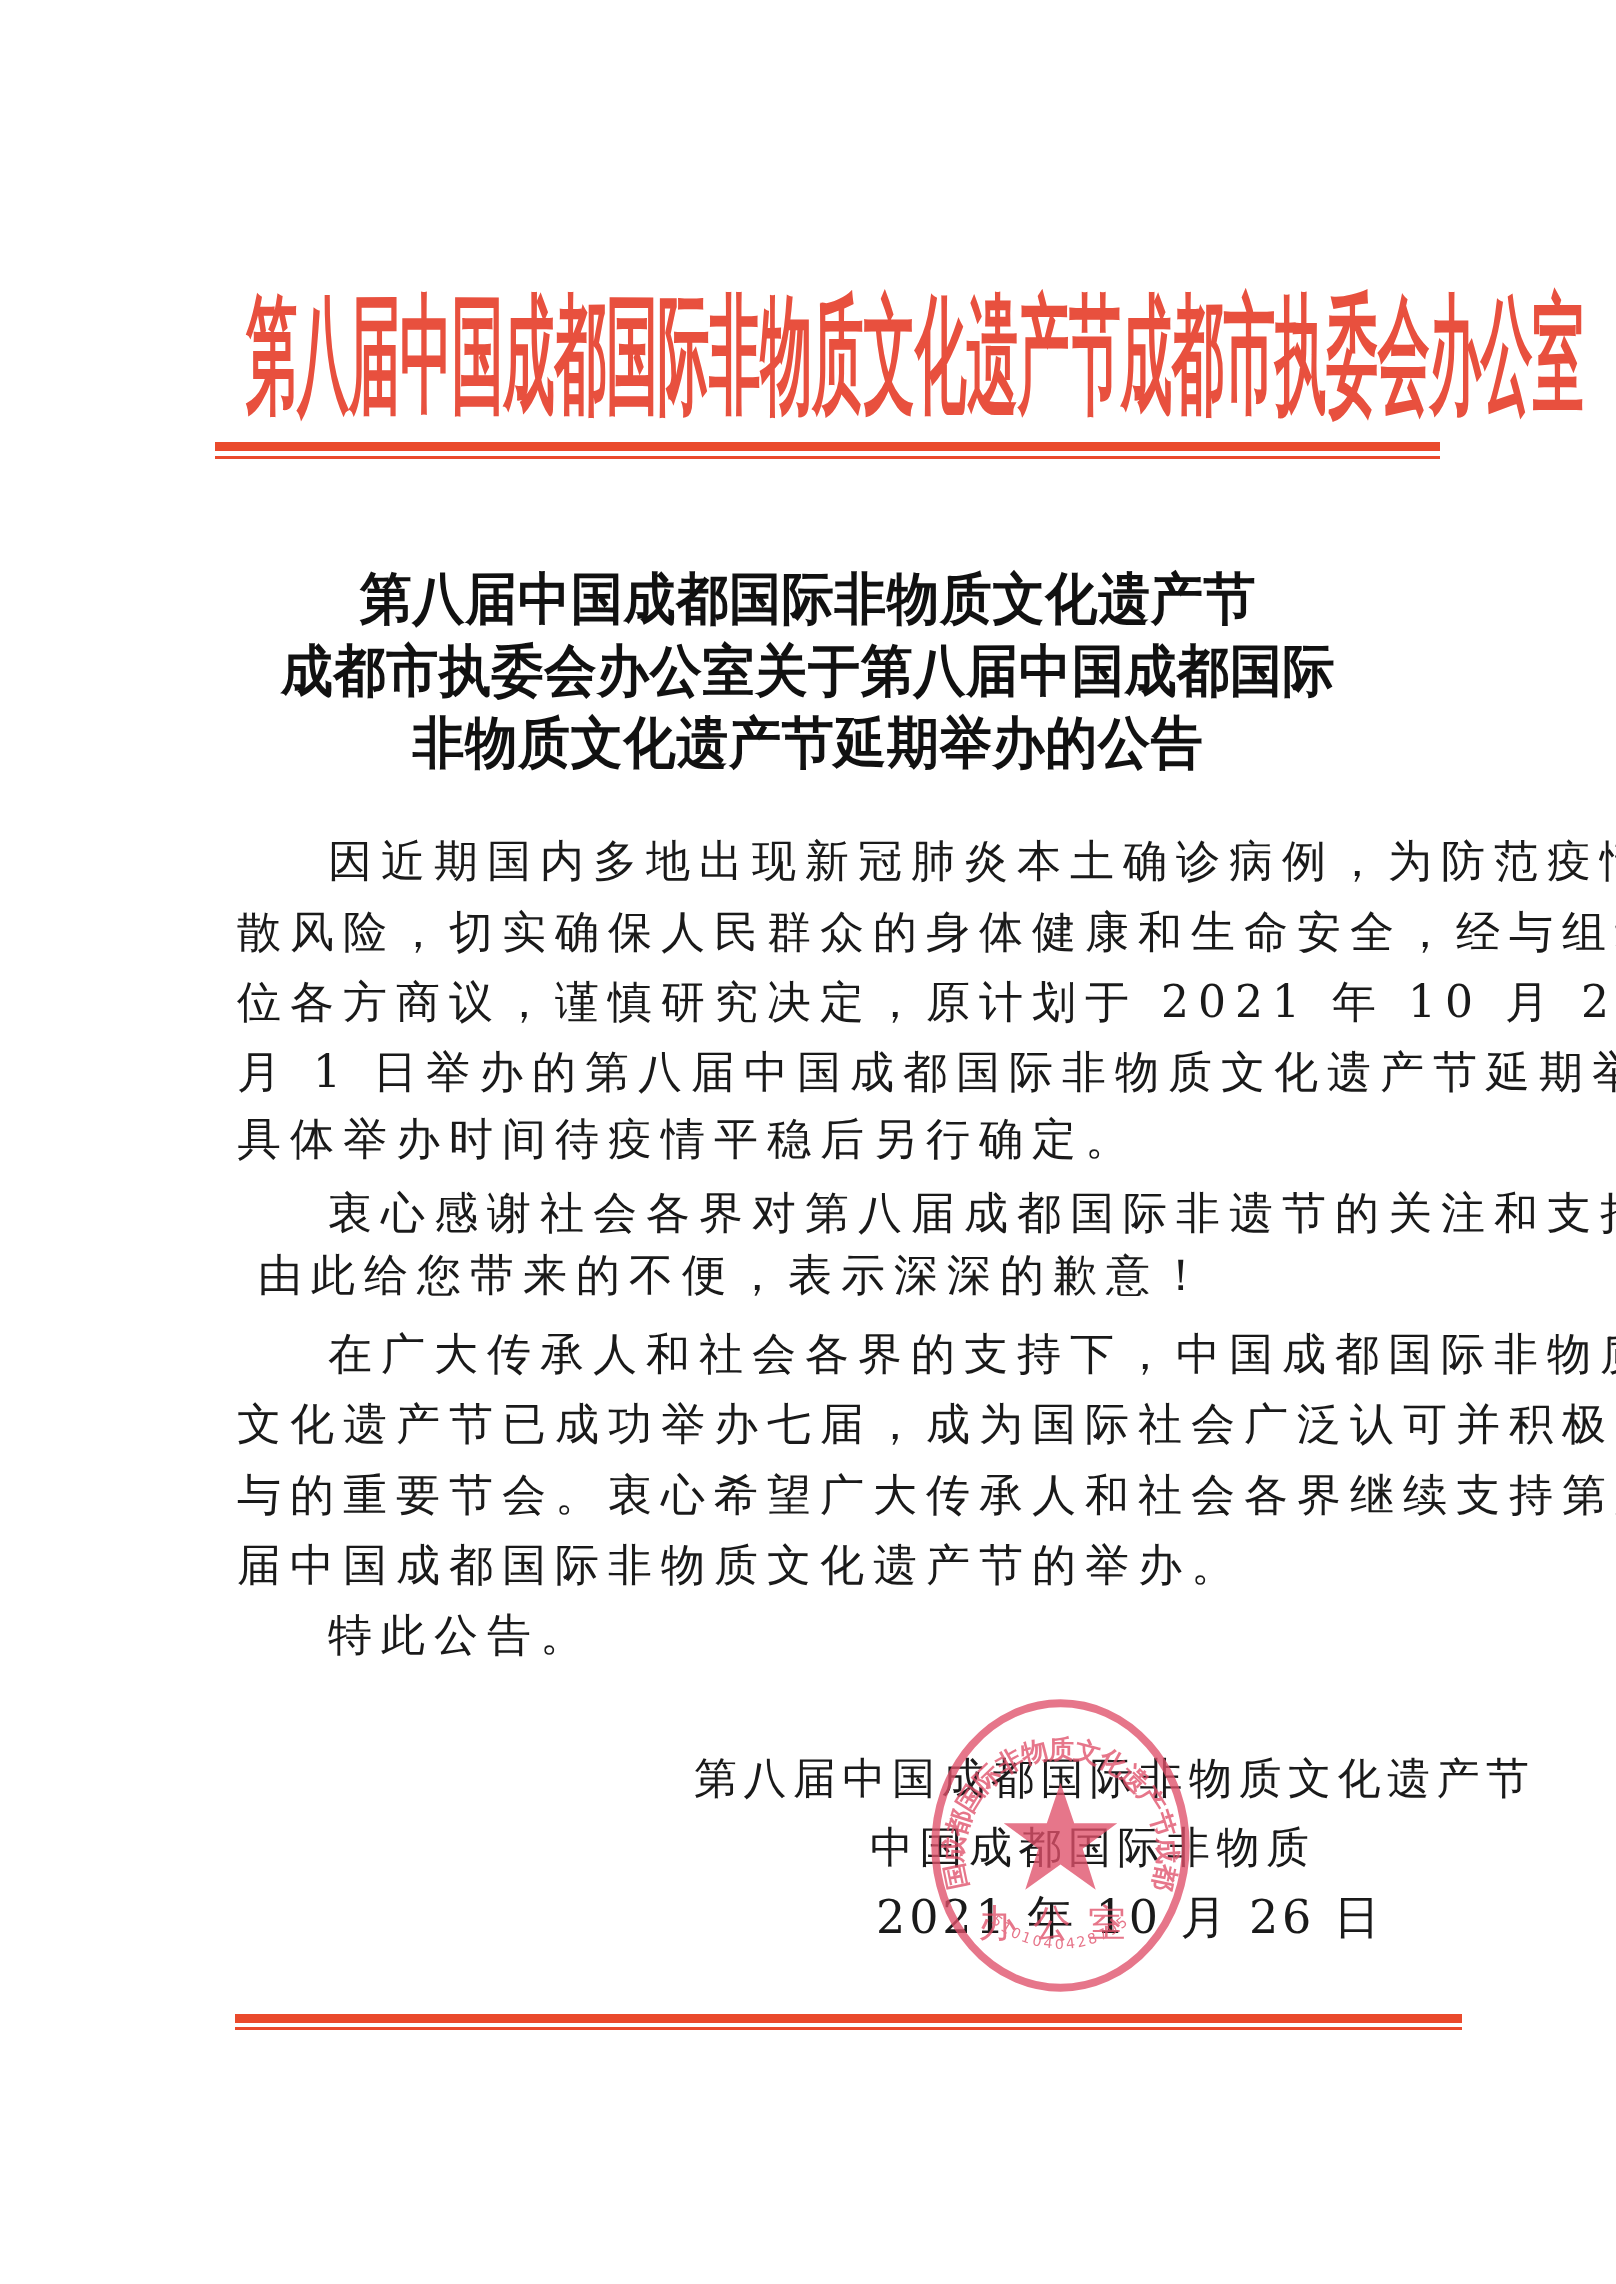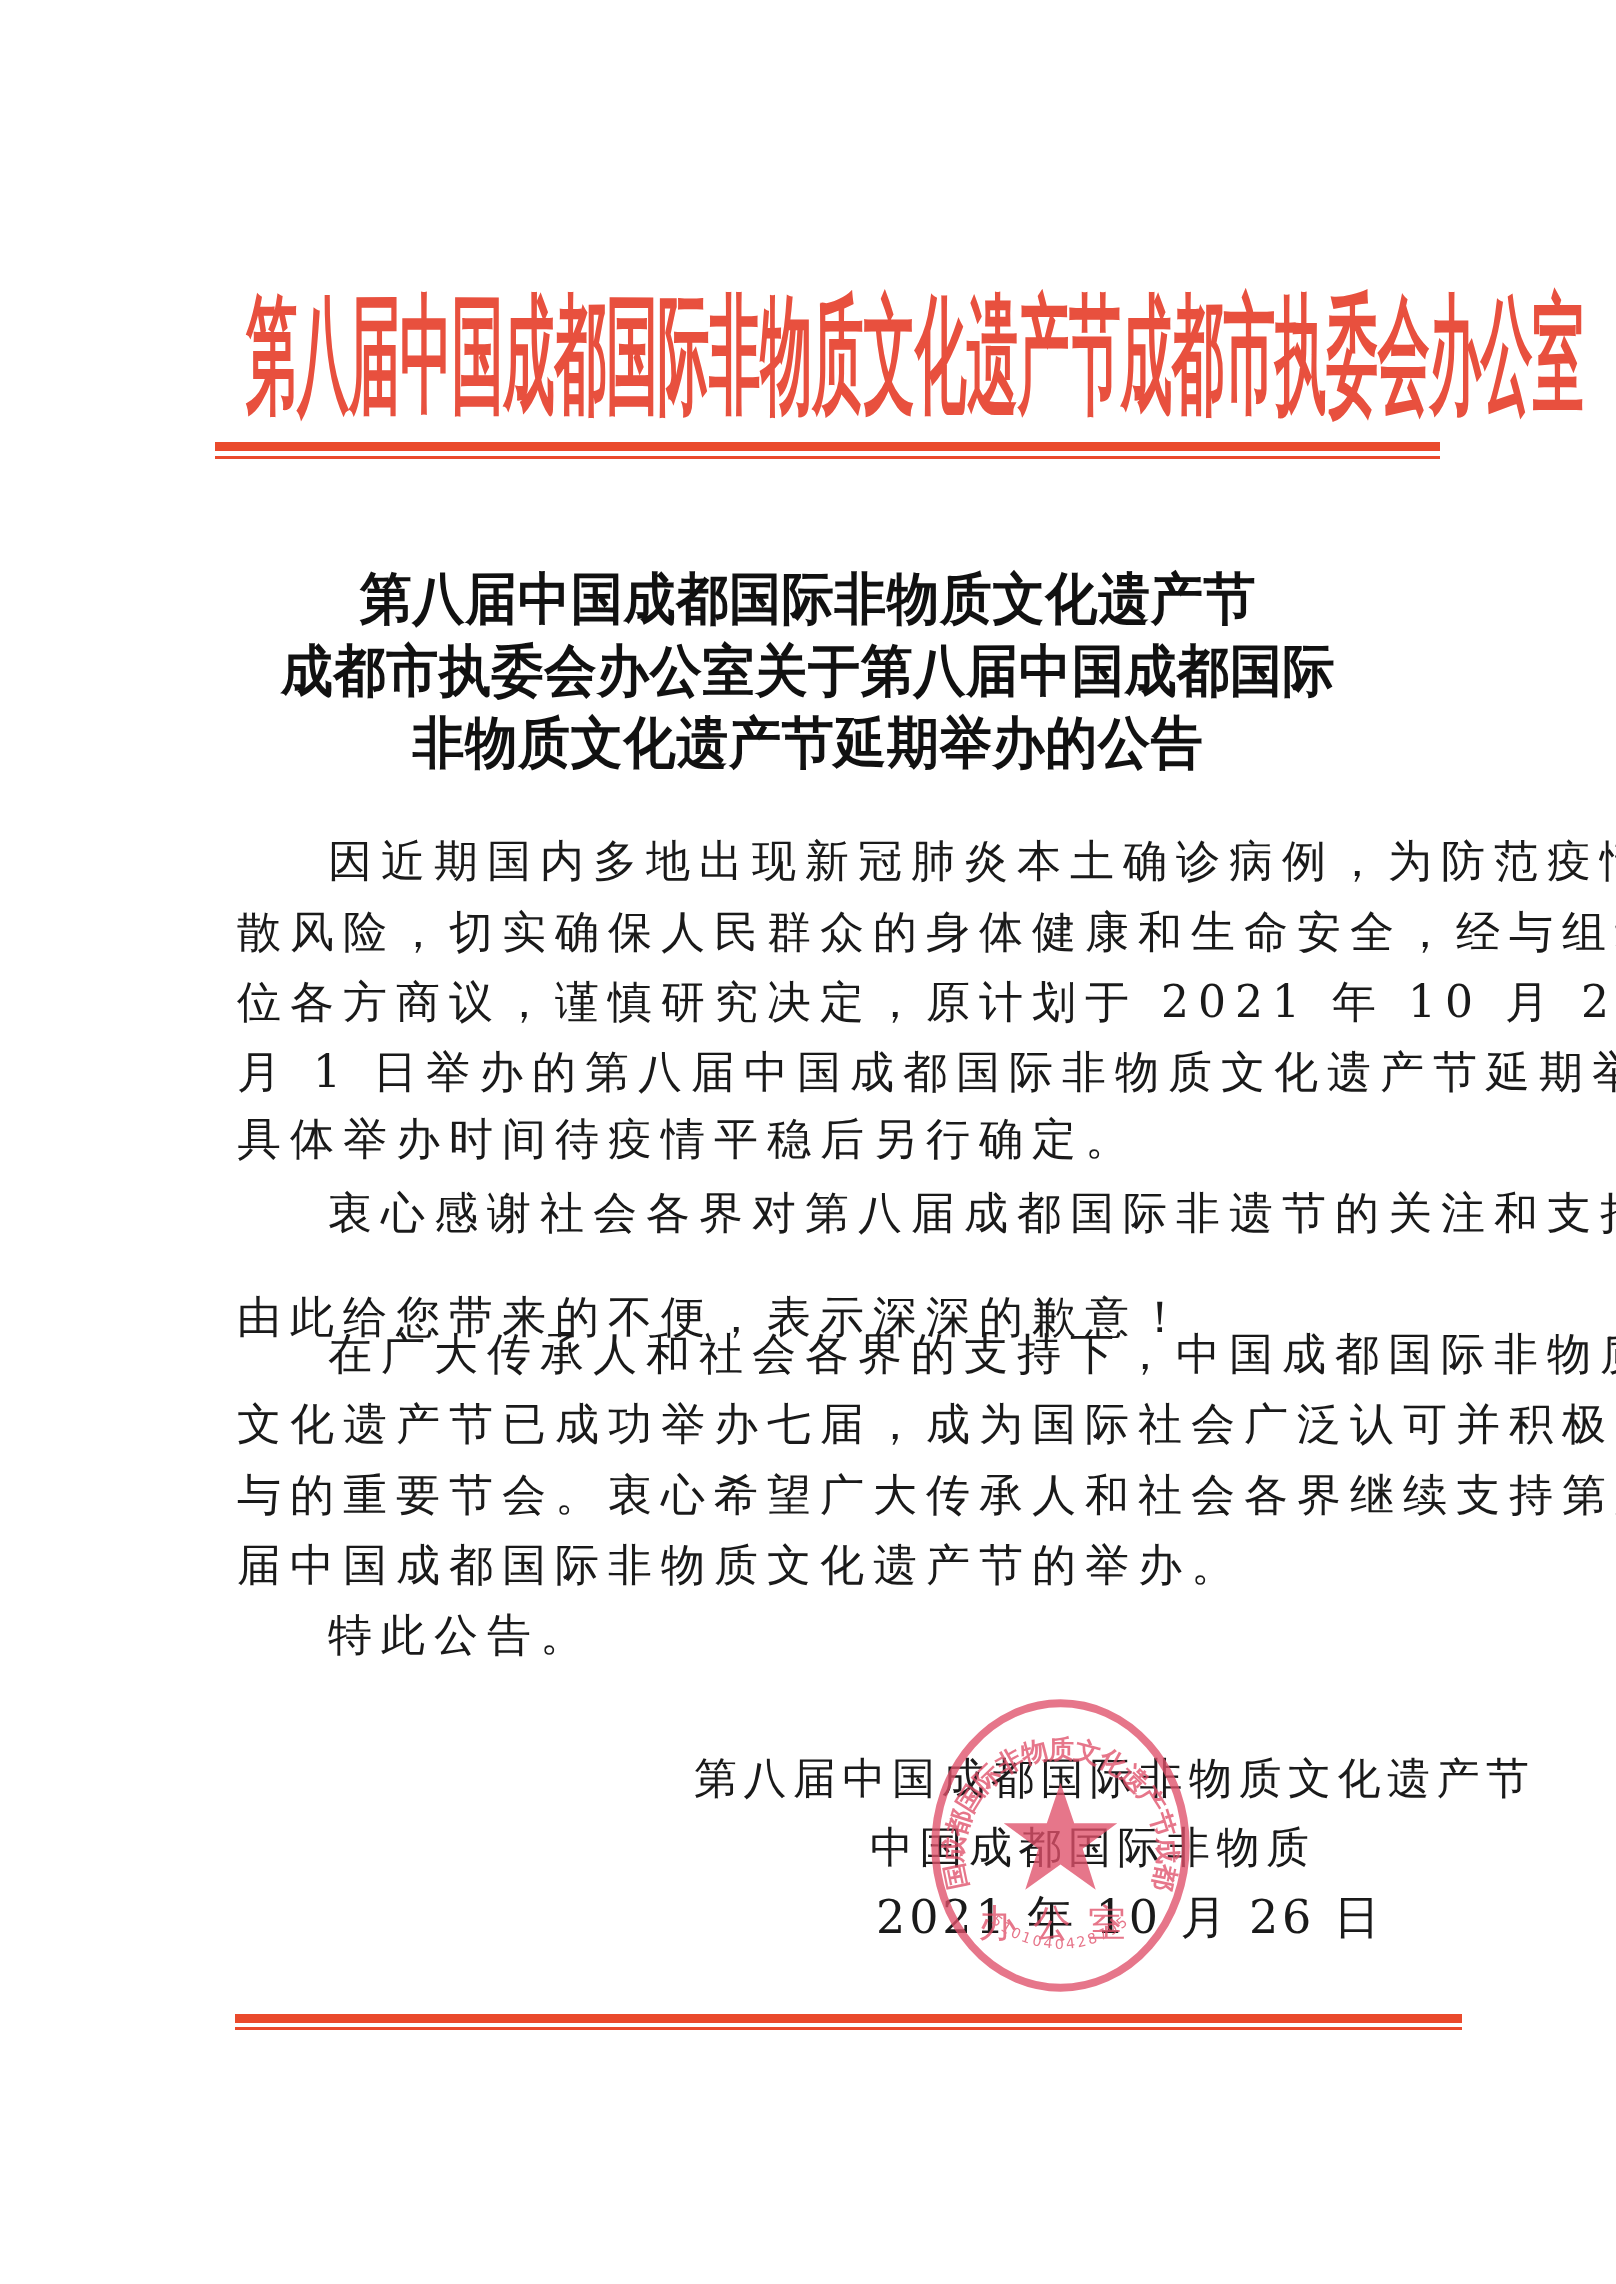--- a/index.html
+++ b/index.html
@@ -79,21 +79,21 @@
     <div class="title-line" style="top:706px;">非物质文化遗产节延期举办的公告</div>
   </div>
 
   <div>
     <div class="body-line indent" style="top:826px;">因近期国内多地出现新冠肺炎本土确诊病例，为防范疫情扩</div>
     <div class="body-line" style="top:897px;">散风险，切实确保人民群众的身体健康和生命安全，经与组织单</div>
     <div class="body-line" style="top:967px;">位各方商议，谨慎研究决定，原计划于 2021 年 10 月 28 日—11</div>
     <div class="body-line" style="top:1037px;">月 1 日举办的第八届中国成都国际非物质文化遗产节延期举办，</div>
     <div class="body-line" style="top:1104px;">具体举办时间待疫情平稳后另行确定。</div>
     <div class="body-line indent" style="top:1178px;">衷心感谢社会各界对第八届成都国际非遗节的关注和支持！</div>
-    <div class="body-line" style="top:1282px;">由此给您带来的不便，表示深深的歉意！</div>
+    <div class="body-line" style="top:1240px;margin-left:21px;">由此给您带来的不便，表示深深的歉意！</div>
     <div class="body-line indent" style="top:1319px;">在广大传承人和社会各界的支持下，中国成都国际非物质</div>
     <div class="body-line" style="top:1389px;">文化遗产节已成功举办七届，成为国际社会广泛认可并积极参</div>
     <div class="body-line" style="top:1460px;">与的重要节会。衷心希望广大传承人和社会各界继续支持第八</div>
     <div class="body-line" style="top:1530px;">届中国成都国际非物质文化遗产节的举办。</div>
     <div class="body-line indent" style="top:1600px;text-align:center;">特此公告。</div>
   </div>
 
   <div>
     <div class="sig-line" style="left:694px; top:1746px;">第八届中国成都国际非物质文化遗产节</div>
     <div class="sig-line" style="left:870px; top:1815px;">中国成都国际非物质</div>

